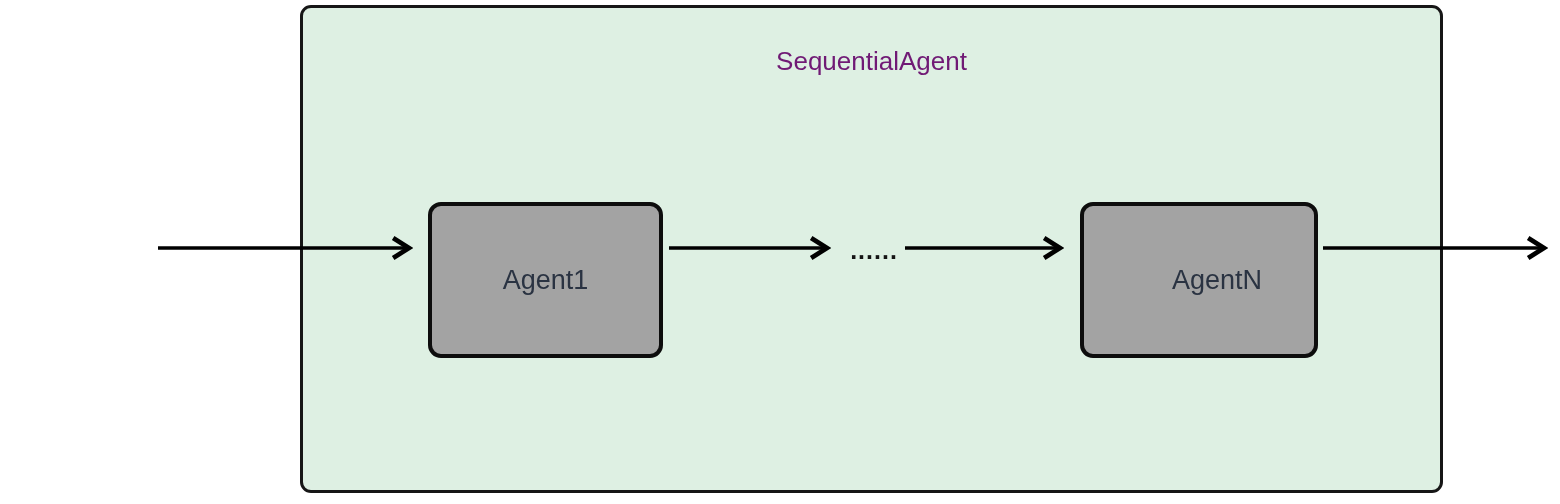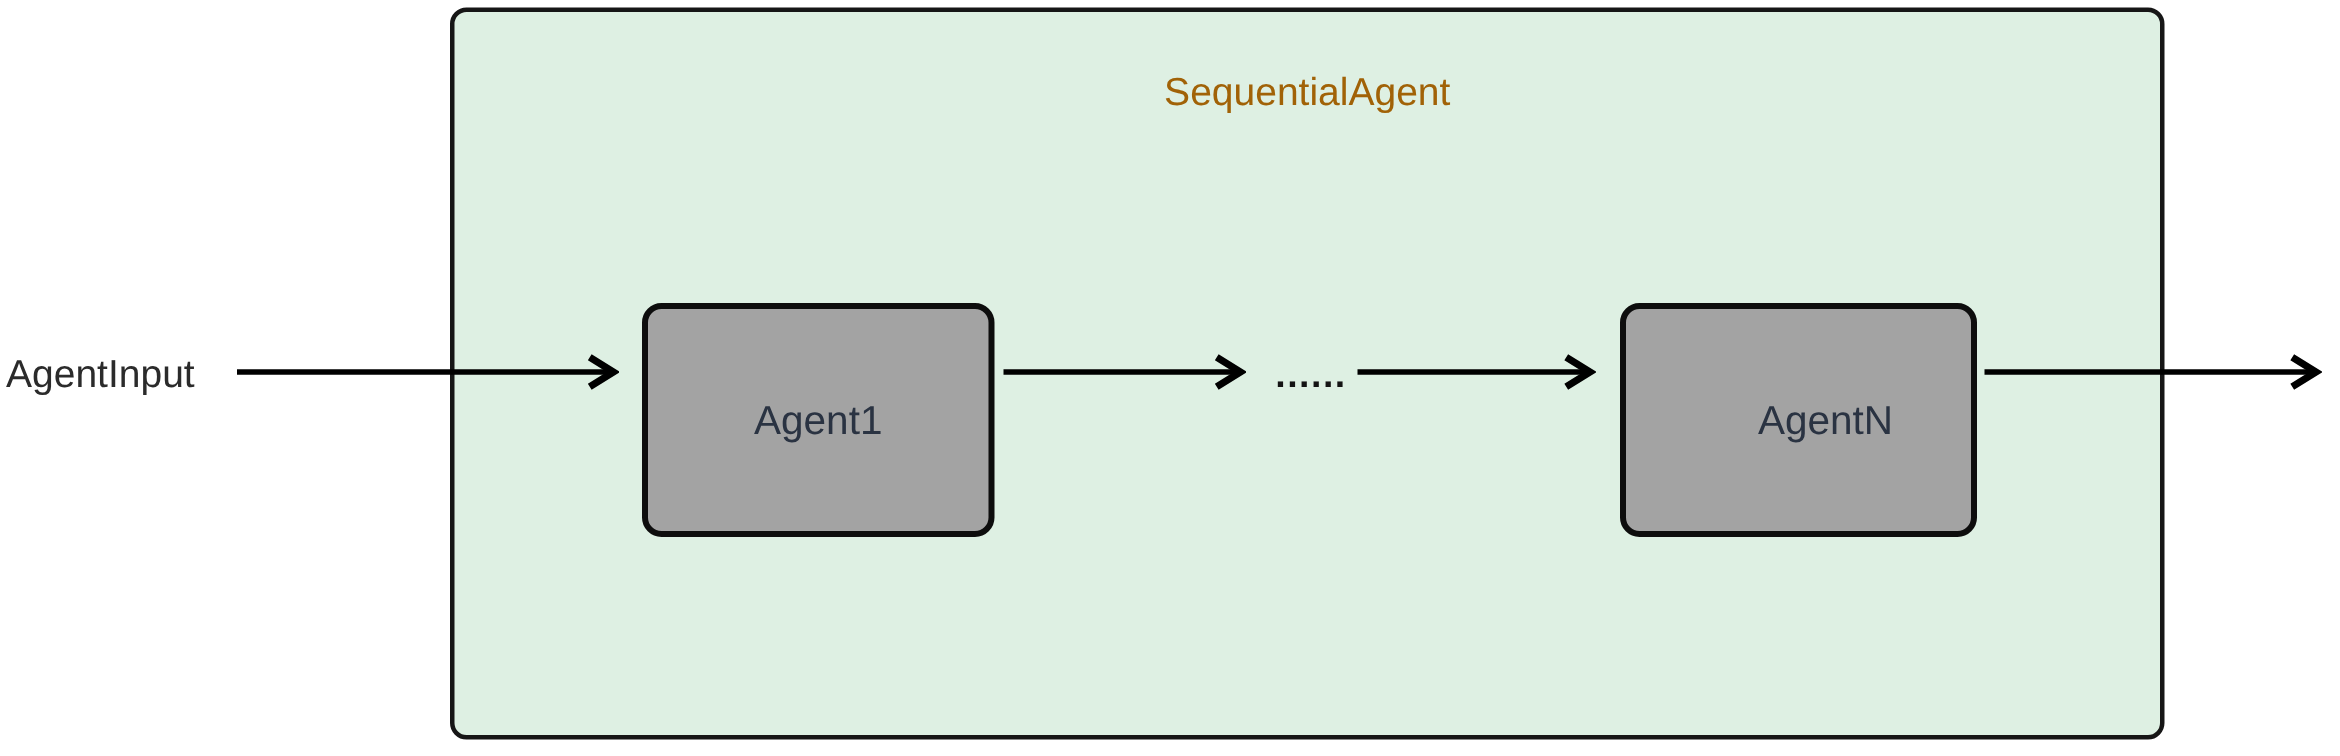--- a/index.html
+++ b/index.html
@@ -14,21 +14,21 @@
   }
   .subgraph {
     position: absolute; left: 300px; top: 5px; width: 1143px; height: 488px;
     background: #DEF0E3;
     border: 3px solid #161616;
     border-radius: 11px;
   }
   .subgraph-title {
     position: absolute; left: 300px; top: 46px; width: 1143px;
     text-align: center;
-    font-size: 26px; color: #a16207;
+    font-size: 26px; color: #701a75;
   }
   .node {
     position: absolute; top: 170px; height: 156px;
     background: #a3a3a3;
     border: 4px solid #0D0D0D;
     border-radius: 13px;
     display: flex; align-items: center; justify-content: center;
     font-size: 27px; color: #2A3342; margin-top: 32px;
   }
   .node-agent1 { left: 428px; width: 235px; }
@@ -50,21 +50,20 @@
 </style>
 </head>
 <body>
 
 <div class="canvas">
 
   <div class="subgraph"></div>
 
   <div class="subgraph-title">SequentialAgent</div>
 
-  <div class="input-label">AgentInput</div>
 
   <div class="node node-agent1">
     <span>Agent1</span>
   </div>
 
   <div class="node node-agentn">
     <span>AgentN</span>
   </div>
 
   <div class="ellipsis-label">......</div>

